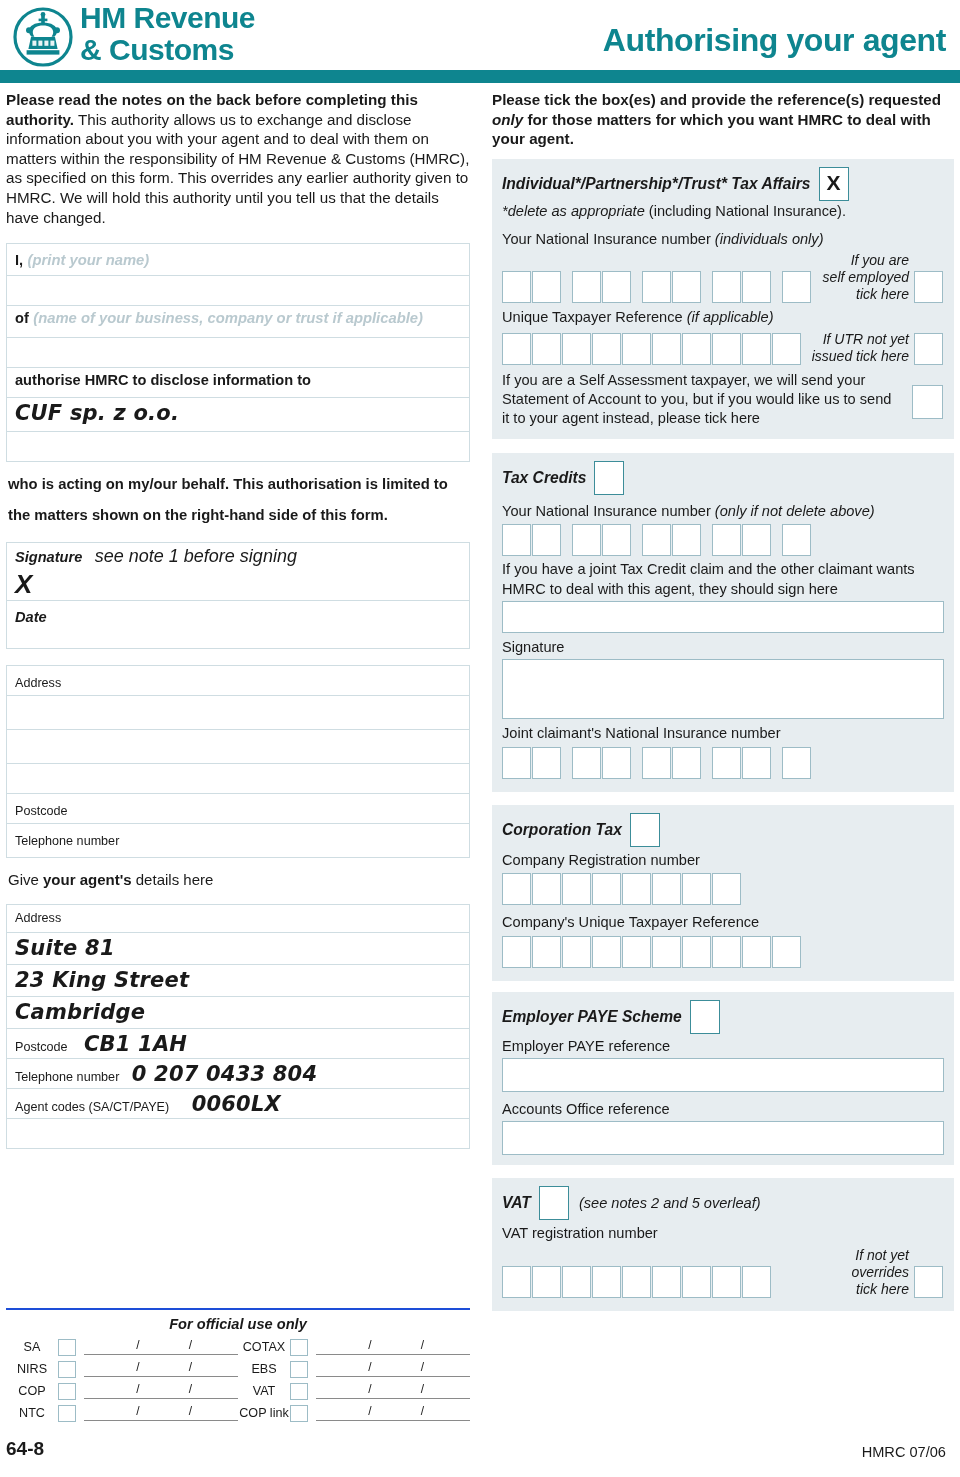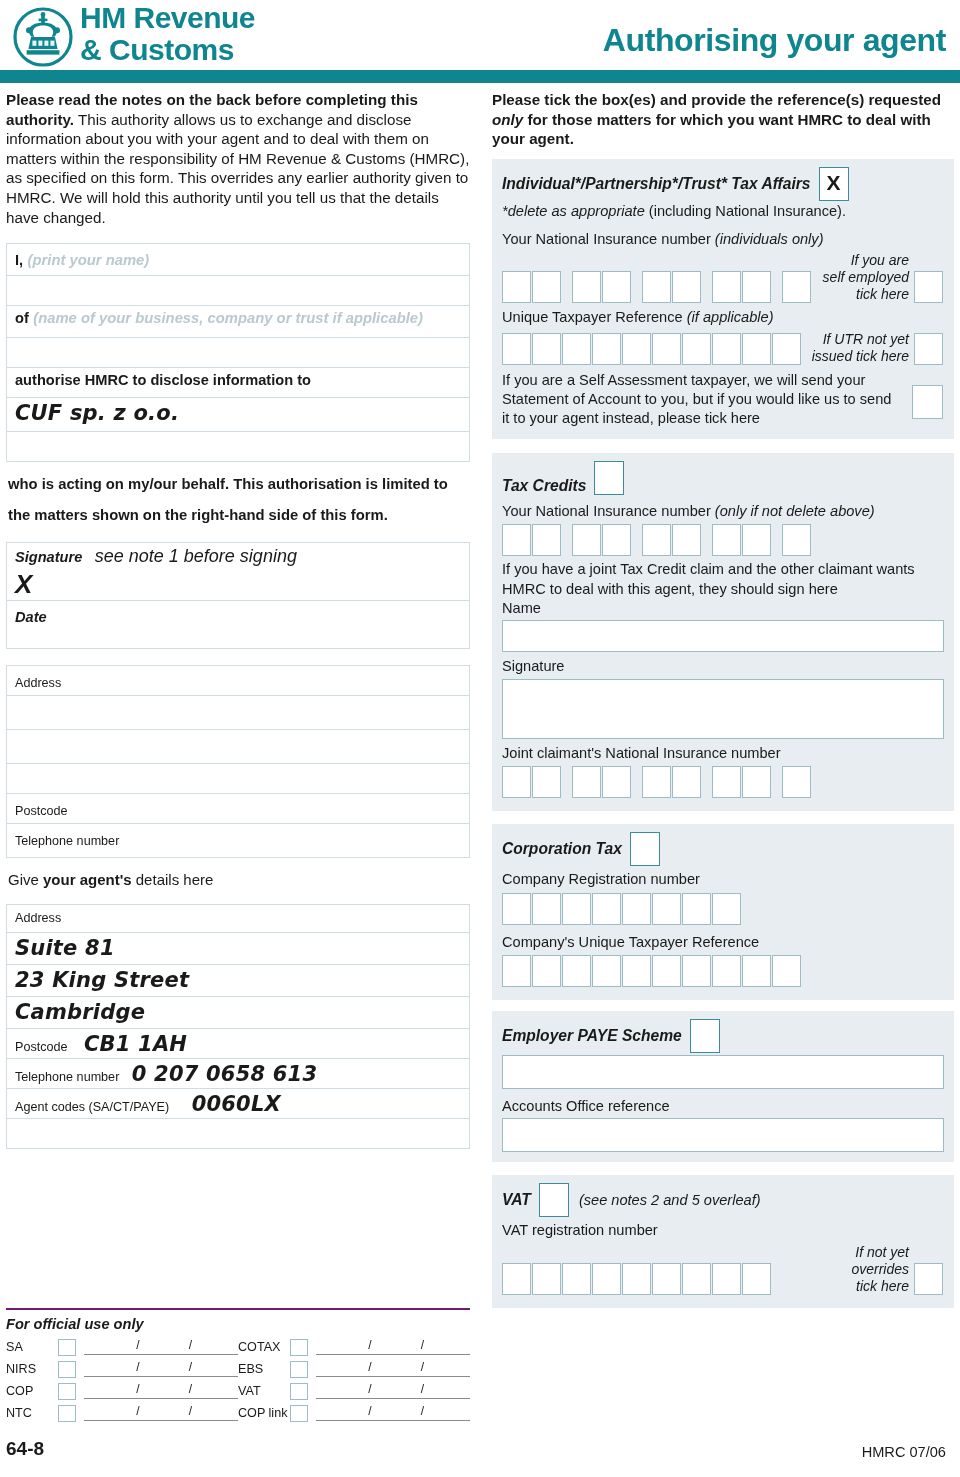--- a/index.html
+++ b/index.html
@@ -91,21 +91,21 @@
   .wide-field{
     background:#fff;border:1px solid #9dbcc6;box-sizing:border-box;width:100%;
   }
   .wf-h32{height:32px;}
   .wf-h60{height:60px;}
   .wf-h34{height:34px;}
 
   
   .official{
     position:absolute;left:6px;top:1308px;width:464px;
-    border-top:2px solid #701a75;padding-top:6px;
+    border-top:2px solid #1d4ed8;padding-top:6px;text-align:center;
   }
   .off-title{font-style:italic;font-weight:bold;font-size:14.6px;margin-bottom:4px;}
   .off-grid{display:flex;}
   .off-col{width:232px;}
   .off-line{display:flex;align-items:center;height:22px;}
   .off-name{font-size:12.6px;width:52px;}
   .off-cb{width:18px;height:17px;border:1px solid #9dbcc6;background:#fff;box-sizing:border-box;margin-right:8px;}
   .off-rule{
     flex:1;border-bottom:1px solid #8a8a8a;height:14px;position:relative;
     font-size:12px;
@@ -240,21 +240,21 @@
         </div>
         <div class="lrow h32">
           <span class="fill">Cambridge</span>
         </div>
         <div class="lrow h30">
           <span class="lbl-sm">Postcode</span>
           <span class="fill" style="margin-left:12px;">CB1 1AH</span>
         </div>
         <div class="lrow h30">
           <span class="lbl-sm">Telephone number</span>
-          <span class="fill" style="margin-left:8px;">0 207 0658 613</span>
+          <span class="fill" style="margin-left:8px;">0 207 0433 804</span>
         </div>
         <div class="lrow h30">
           <span class="lbl-sm">Agent codes (SA/CT/PAYE)</span>
           <span class="fill" style="margin-left:18px;">0060LX</span>
         </div>
         <div class="lrow h30">
           <span class="fill"></span>
         </div>
       </div>
 
@@ -319,21 +319,21 @@
           <div class="cbox"></div>
         </div>
 
         <div style="display:flex;align-items:flex-start;margin-top:6px;">
           <div class="p-txt" style="flex:1;padding-right:17px;">If you are a Self Assessment taxpayer, we will send your Statement of Account to you, but if you would like us to send it to your agent instead, please tick here</div>
           <div class="cbox" style="height:34px;width:31px;margin-top:14px;"></div>
         </div>
       </div>
 
       <div class="panel" style="margin-top:14px;">
-        <div style="display:flex;align-items:flex-end;">
+        <div style="display:flex;align-items:center;">
           <span class="p-title">Tax Credits</span>
           <span class="tickbox lg" style="margin-left:8px;"></span>
         </div>
 
         <div class="p-txt" style="margin-top:7px;">
           <span>Your National Insurance number</span>
           <i>(only if not delete above)</i>
         </div>
         <div class="boxrow">
           <div class="cbox"></div>
@@ -345,21 +345,20 @@
           <div class="cbox"></div>
           <div class="cbox"></div>
           <div class="gap"></div>
           <div class="cbox"></div>
           <div class="cbox"></div>
           <div class="gap"></div>
           <div class="cbox"></div>
         </div>
 
         <div class="p-txt" style="margin-top:4px;">If you have a joint Tax Credit claim and the other claimant wants HMRC to deal with this agent, they should sign here</div>
-        <div class="p-txt">Name</div>
         <div class="wide-field wf-h32" style="margin-top:2px;"></div>
 
         <div class="p-txt" style="margin-top:5px;">Signature</div>
         <div class="wide-field wf-h60" style="margin-top:2px;"></div>
 
         <div class="p-txt" style="margin-top:5px;">Joint claimant's National Insurance number</div>
         <div class="boxrow">
           <div class="cbox"></div>
           <div class="cbox"></div>
           <div class="gap"></div>
@@ -405,20 +404,21 @@
           <div class="cbox"></div>
           <div class="cbox"></div>
         </div>
       </div>
 
       <div class="panel" style="margin-top:11px;">
         <div style="display:flex;align-items:center;">
           <span class="p-title">Employer PAYE Scheme</span>
           <span class="tickbox lg" style="margin-left:8px;"></span>
         </div>
+        <div class="p-txt" style="margin-top:3px;">Employer PAYE reference</div>
         <div class="wide-field wf-h34" style="margin-top:2px;"></div>
         <div class="p-txt" style="margin-top:8px;">Accounts Office reference</div>
         <div class="wide-field wf-h34" style="margin-top:2px;"></div>
       </div>
 
       <div class="panel" style="margin-top:13px;">
         <div style="display:flex;align-items:center;">
           <span class="p-title">VAT</span>
           <span class="tickbox lg" style="margin-left:8px;"></span>
           <span class="p-sub" style="margin-left:10px;font-style:italic;">(see notes 2 and 5 overleaf)</span>

